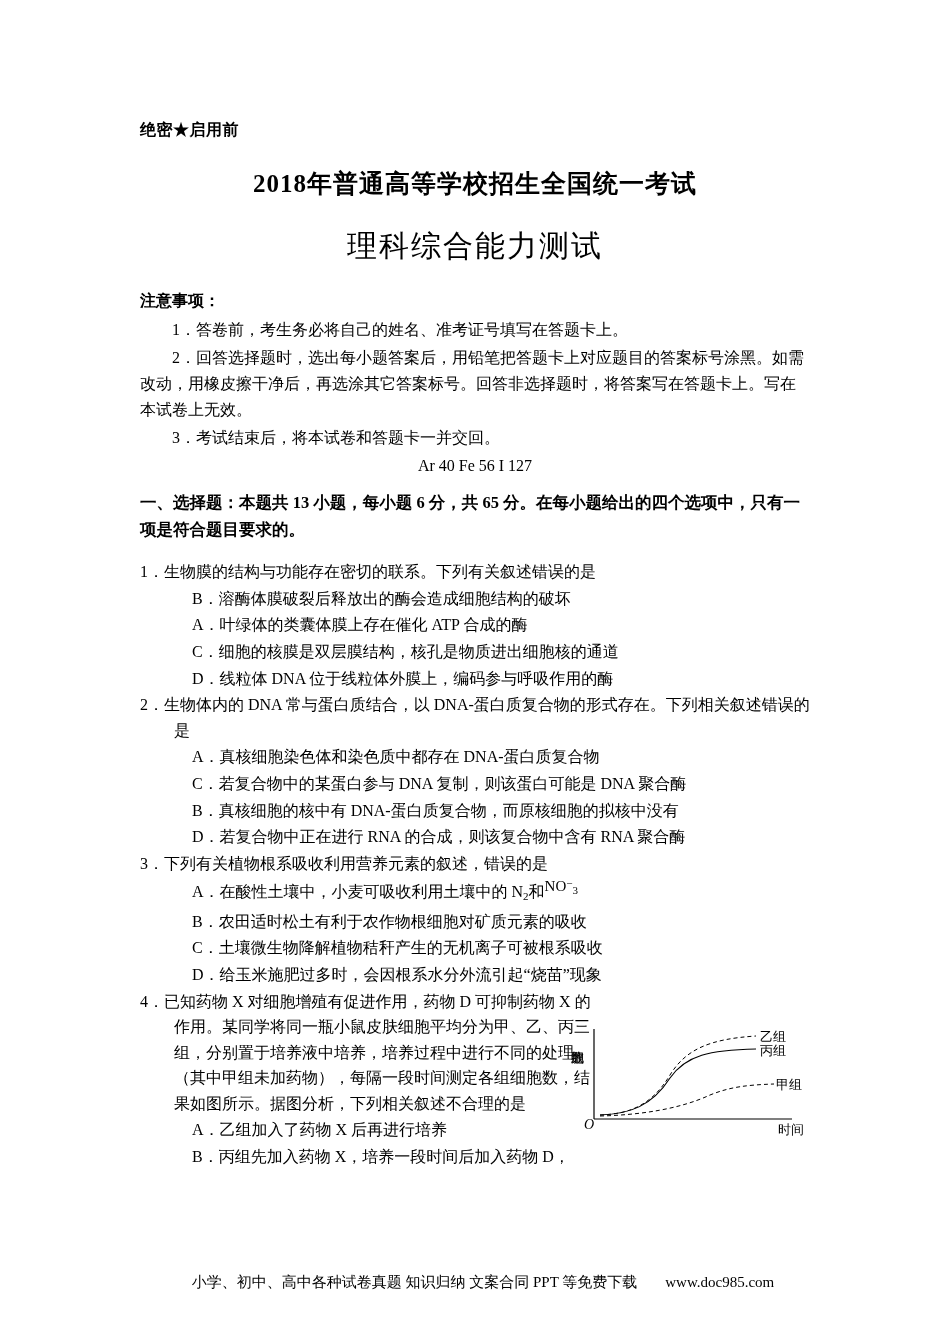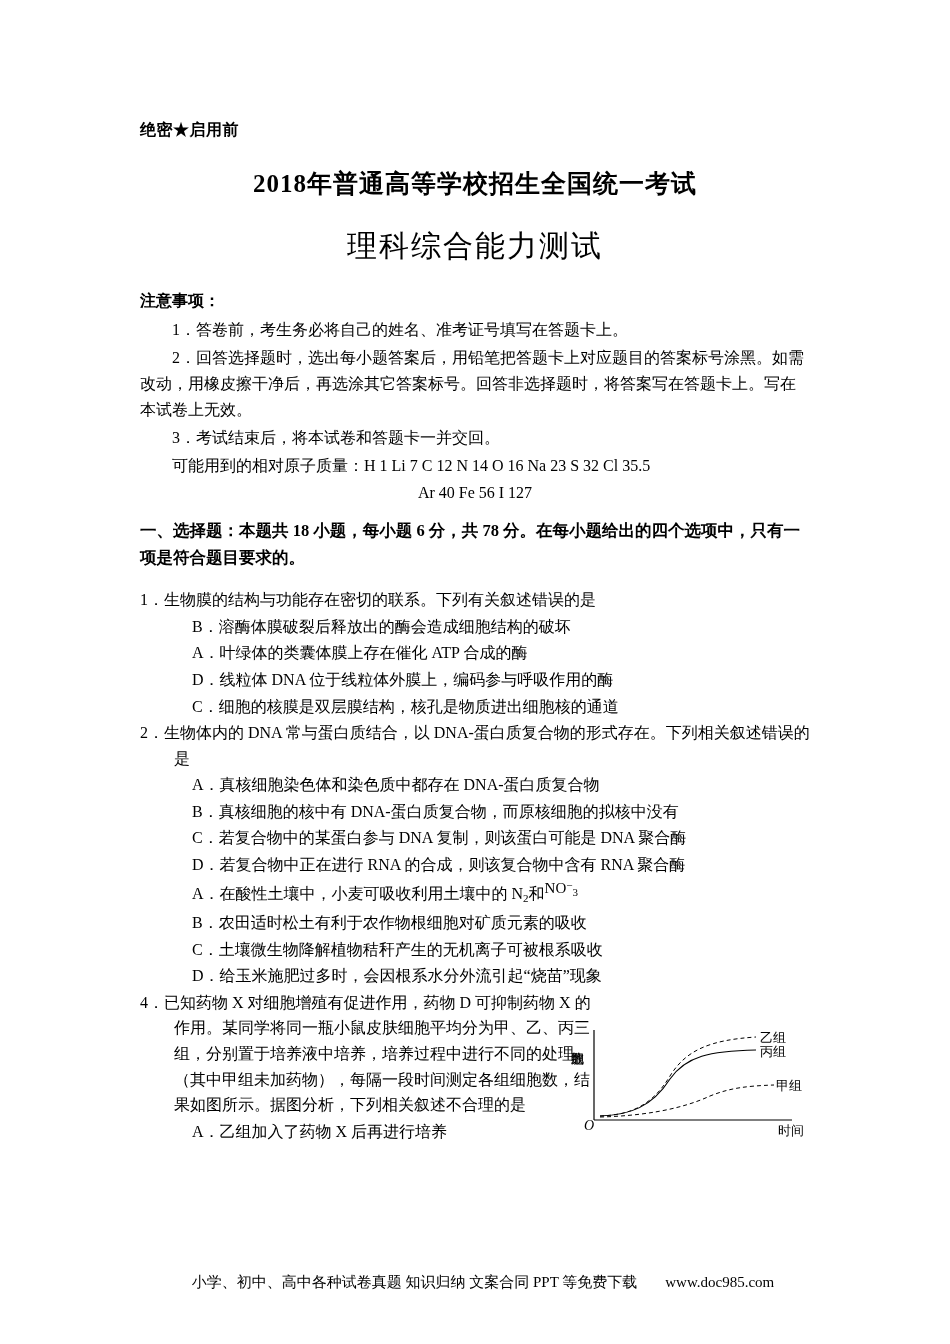--- a/index.html
+++ b/index.html
@@ -139,54 +139,57 @@
 
   <div class="secret">绝密★启用前</div>
 
   <div class="title1">2018年普通高等学校招生全国统一考试</div>
   <div class="title2">理科综合能力测试</div>
 
   <div class="notes-head">注意事项：</div>
   <div class="note indent2">1．答卷前，考生务必将自己的姓名、准考证号填写在答题卡上。</div>
   <div class="note indent2">2．回答选择题时，选出每小题答案后，用铅笔把答题卡上对应题目的答案标号涂黑。如需改动，用橡皮擦干净后，再选涂其它答案标号。回答非选择题时，将答案写在答题卡上。写在本试卷上无效。</div>
   <div class="note indent2">3．考试结束后，将本试卷和答题卡一并交回。</div>
-  <div class="note indent2">可能用到的相对原子质量：H 1  Li 7  C 12  N 14  O 16  Na 23  S 32  Cl 35.5</div>
   <div class="note-center">Ar 40  Fe 56  I 127</div>
 
-  <div class="section-head">一、选择题：本题共 18 小题，每小题 6 分，共 78 分。在每小题给出的四个选项中，只有一项是符合题目要求的。</div>
+  <div class="section-head">一、选择题：本题共 13 小题，每小题 6 分，共 65 分。在每小题给出的四个选项中，只有一项是符合题目要求的。</div>
 
   <div class="q q-stem">
     <span>1．</span><span>生物膜的结构与功能存在密切的联系。下列有关叙述错误的是</span>
   </div>
   <div class="q opt">B．溶酶体膜破裂后释放出的酶会造成细胞结构的破坏</div>
   <div class="q opt">A．叶绿体的类囊体膜上存在催化 ATP 合成的酶</div>
+  <div class="q opt">C．细胞的核膜是双层膜结构，核孔是物质进出细胞核的通道</div>
   <div class="q opt">D．线粒体 DNA 位于线粒体外膜上，编码参与呼吸作用的酶</div>
-  <div class="q opt">C．细胞的核膜是双层膜结构，核孔是物质进出细胞核的通道</div>
 
   <div class="q q-stem">
     <span>2．</span><span>生物体内的 DNA 常与蛋白质结合，以 DNA-蛋白质复合物的形式存在。下列相关叙述错误的是</span>
   </div>
   <div class="q opt">A．真核细胞染色体和染色质中都存在 DNA-蛋白质复合物</div>
+  <div class="q opt">C．若复合物中的某蛋白参与 DNA 复制，则该蛋白可能是 DNA 聚合酶</div>
   <div class="q opt">B．真核细胞的核中有 DNA-蛋白质复合物，而原核细胞的拟核中没有</div>
-  <div class="q opt">C．若复合物中的某蛋白参与 DNA 复制，则该蛋白可能是 DNA 聚合酶</div>
   <div class="q opt">D．若复合物中正在进行 RNA 的合成，则该复合物中含有 RNA 聚合酶</div>
 
+  <div class="q q-stem">
+    <span>3．</span><span>下列有关植物根系吸收利用营养元素的叙述，错误的是</span>
+  </div>
   <div class="q opt" style="line-height:1.9;">
     <span>A．在酸性土壤中，小麦可吸收利用土壤中的 N</span><span class="sub">2</span><span>和</span><span class="nion"><span>NO</span><span class="sup">−</span><span class="sb">3</span></span>
   </div>
   <div class="q opt">B．农田适时松土有利于农作物根细胞对矿质元素的吸收</div>
   <div class="q opt">C．土壤微生物降解植物秸秆产生的无机离子可被根系吸收</div>
   <div class="q opt">D．给玉米施肥过多时，会因根系水分外流引起“烧苗”现象</div>
 
   <div class="q4wrap">
     <div class="q4text">
       <div class="q q-stem">
         <span>4．</span><span>已知药物 X 对细胞增殖有促进作用，药物 D 可抑制药物 X 的作用。某同学将同一瓶小鼠皮肤细胞平均分为甲、乙、丙三组，分别置于培养液中培养，培养过程中进行不同的处理（其中甲组未加药物），每隔一段时间测定各组细胞数，结果如图所示。据图分析，下列相关叙述不合理的是</span>
       </div>
       <div class="q opt">A．乙组加入了药物 X 后再进行培养</div>
+      <div class="q opt">B．丙组先加入药物 X，培养一段时间后加入药物 D，</div>
     </div>
 
     <div class="figure">
       <svg width="250" height="118" viewBox="0 0 250 118" xmlns="http://www.w3.org/2000/svg">
 
         <line x1="34" y1="6" x2="34" y2="96" stroke="#000" stroke-width="1.2"></line>
         <line x1="34" y1="96" x2="232" y2="96" stroke="#000" stroke-width="1.2"></line>
 
         <path d="M40,92 C70,91 92,82 110,52 C126,26 150,16 196,13" fill="none" stroke="#000" stroke-width="1" stroke-dasharray="4,3"></path>
 

